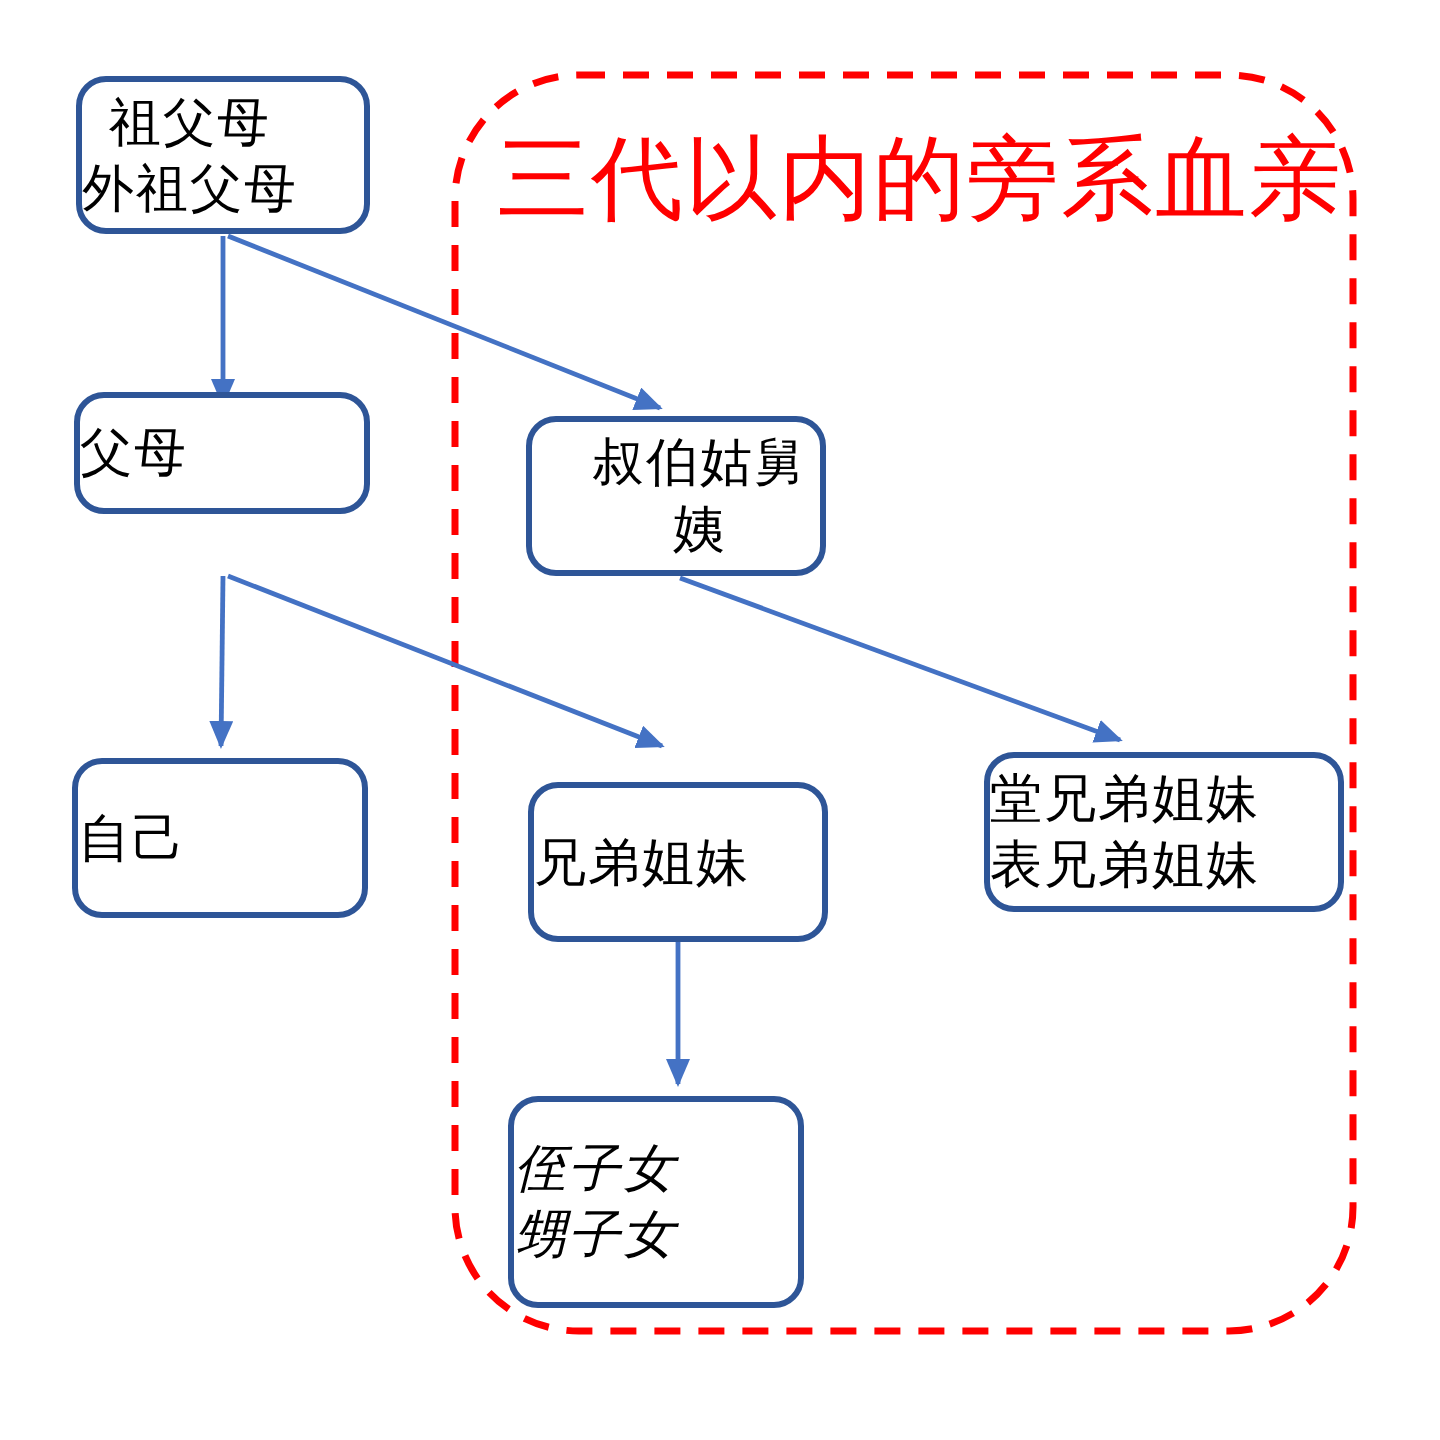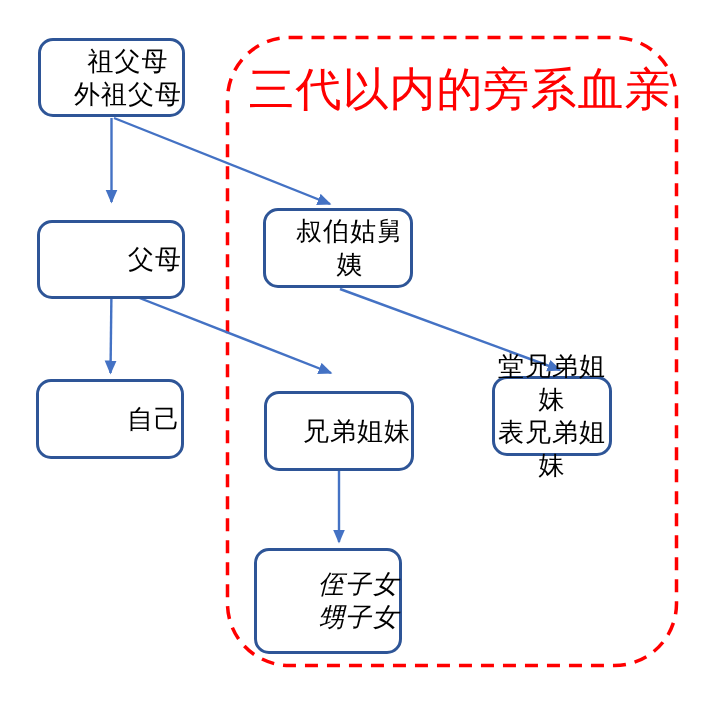--- a/index.html
+++ b/index.html
@@ -25,35 +25,35 @@
   .edge-layer .boundary{
     fill:none;stroke:var(--title);
     stroke-width:3.5;stroke-dasharray:13 9;
   }
   .node{
     position:absolute;
     box-sizing:border-box;
     border:3px solid var(--box-border);
     border-radius:15px;
     background:var(--background);
-    display:flex;align-items:center;justify-content:flex-end;
+    display:flex;align-items:center;justify-content:flex-start;
     text-align:center;
   }
   .node .label{
     font-size:26px;line-height:33px;
     color:var(--text);
     white-space:pre-line;
     letter-spacing:1px;
   }
   .node-grandparents{left:38px;top:38px;width:147px;height:79px;}
-  .node-parents{left:37px;top:220px;width:148px;height:79px;}
+  .node-parents{left:37px;top:196px;width:148px;height:61px;}
   .node-uncles-aunts{left:263px;top:208px;width:150px;height:80px;padding-left:24px;}
   .node-self{left:36px;top:379px;width:148px;height:80px;}
   .node-siblings{left:264px;top:379px;width:150px;height:80px;margin-top:12px;}
-  .node-cousins{left:492px;top:376px;width:120px;height:80px;}
+  .node-cousins{left:492px;top:376px;width:180px;height:80px;}
   .node-nephews{left:254px;top:548px;width:148px;height:106px;font-style:italic;}
   .diagram-title{
     position:absolute;left:240px;top:62px;width:440px;height:56px;
     display:flex;align-items:center;justify-content:center;
     font-size:46px;letter-spacing:1px;
     color:var(--title);
     white-space:nowrap;
   }
 </style>
 </head>

